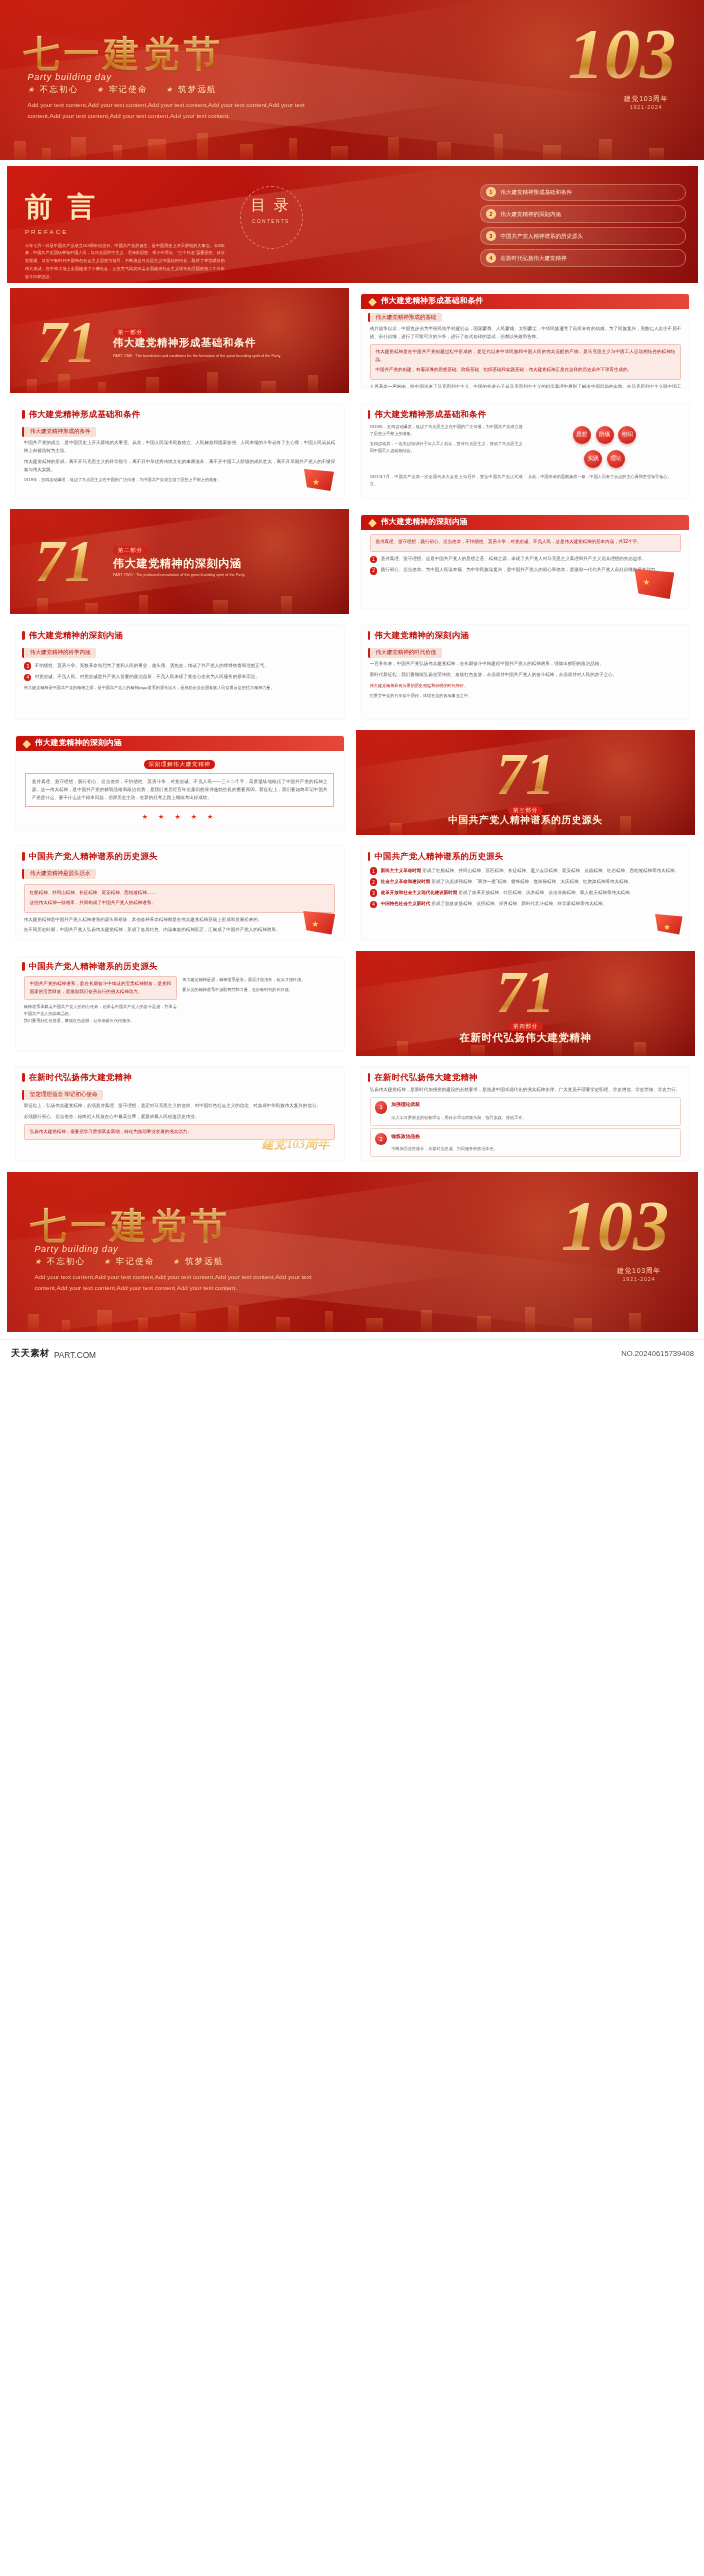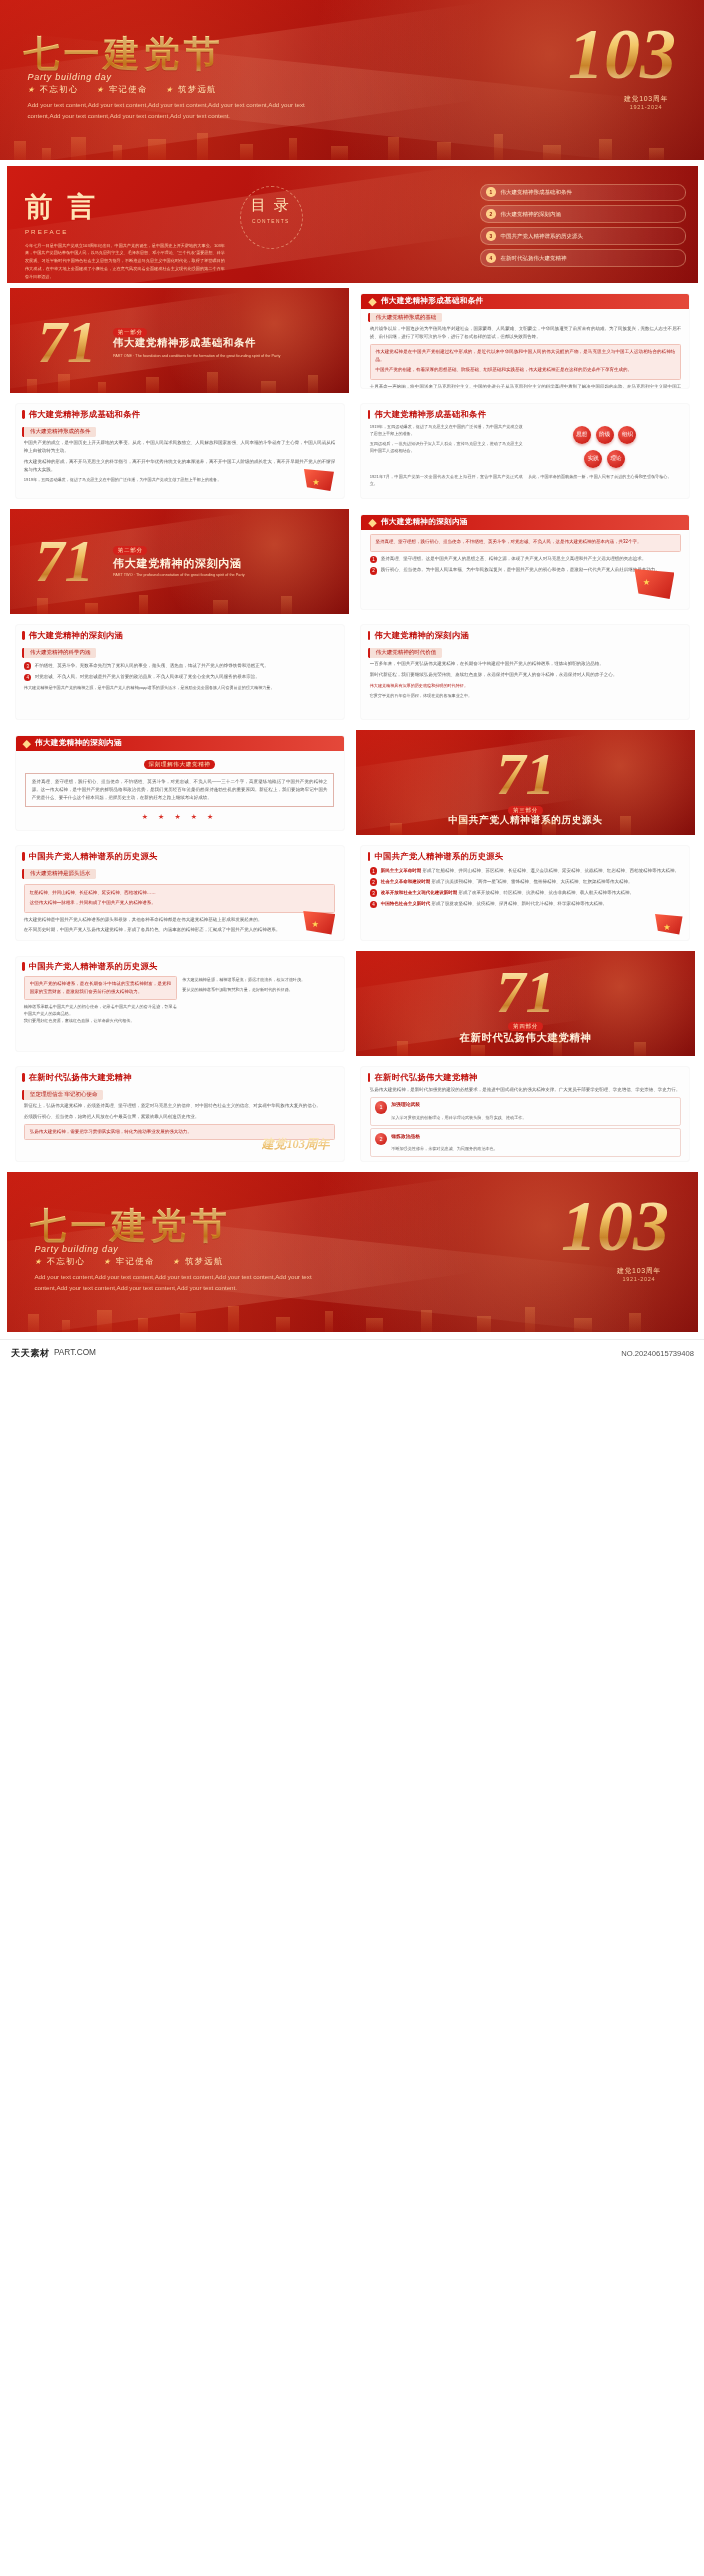--- a/index.html
+++ b/index.html
@@ -242,21 +242,21 @@
   .flag .st { position: absolute; left: 8.3px; top: 8.3px; color: #ffd34d; font-size: 8.3px; }
 
   
   .stars-row { text-align:center; color:#d9342b; font-size:6.9px; letter-spacing:4.1px; padding:2.8px 0 1.4px; }
 
   
   .footer {
     height: 27.5px; display: flex; align-items: center; justify-content: space-between;
     padding: 0 11px; background: #ffffff; border-top: 0.7px solid #ececec;
   }
-  .footer .left { display:flex; align-items:flex-start; gap:4.1px; font-size: 9px; color:#222; }
+  .footer .left { display:flex; align-items:flex-end; gap:4.1px; font-size: 9px; color:#222; }
   .footer .left .logo { font-weight: 700; letter-spacing: 0.7px; }
   .footer .left .site { color: #444; font-size: 8.3px; }
   .footer .right { font-size: 7.6px; color: #555; }
 
   
   .center { text-align:center; }
   .tworow { display:flex; gap:4.1px; padding: 0 8.3px; }
   .icon-card {
     flex:1; display:flex; gap:4.1px; align-items:flex-start;
     border:0.7px solid #f0d5cf; border-radius:2.1px; padding:3.4px 4.1px;

